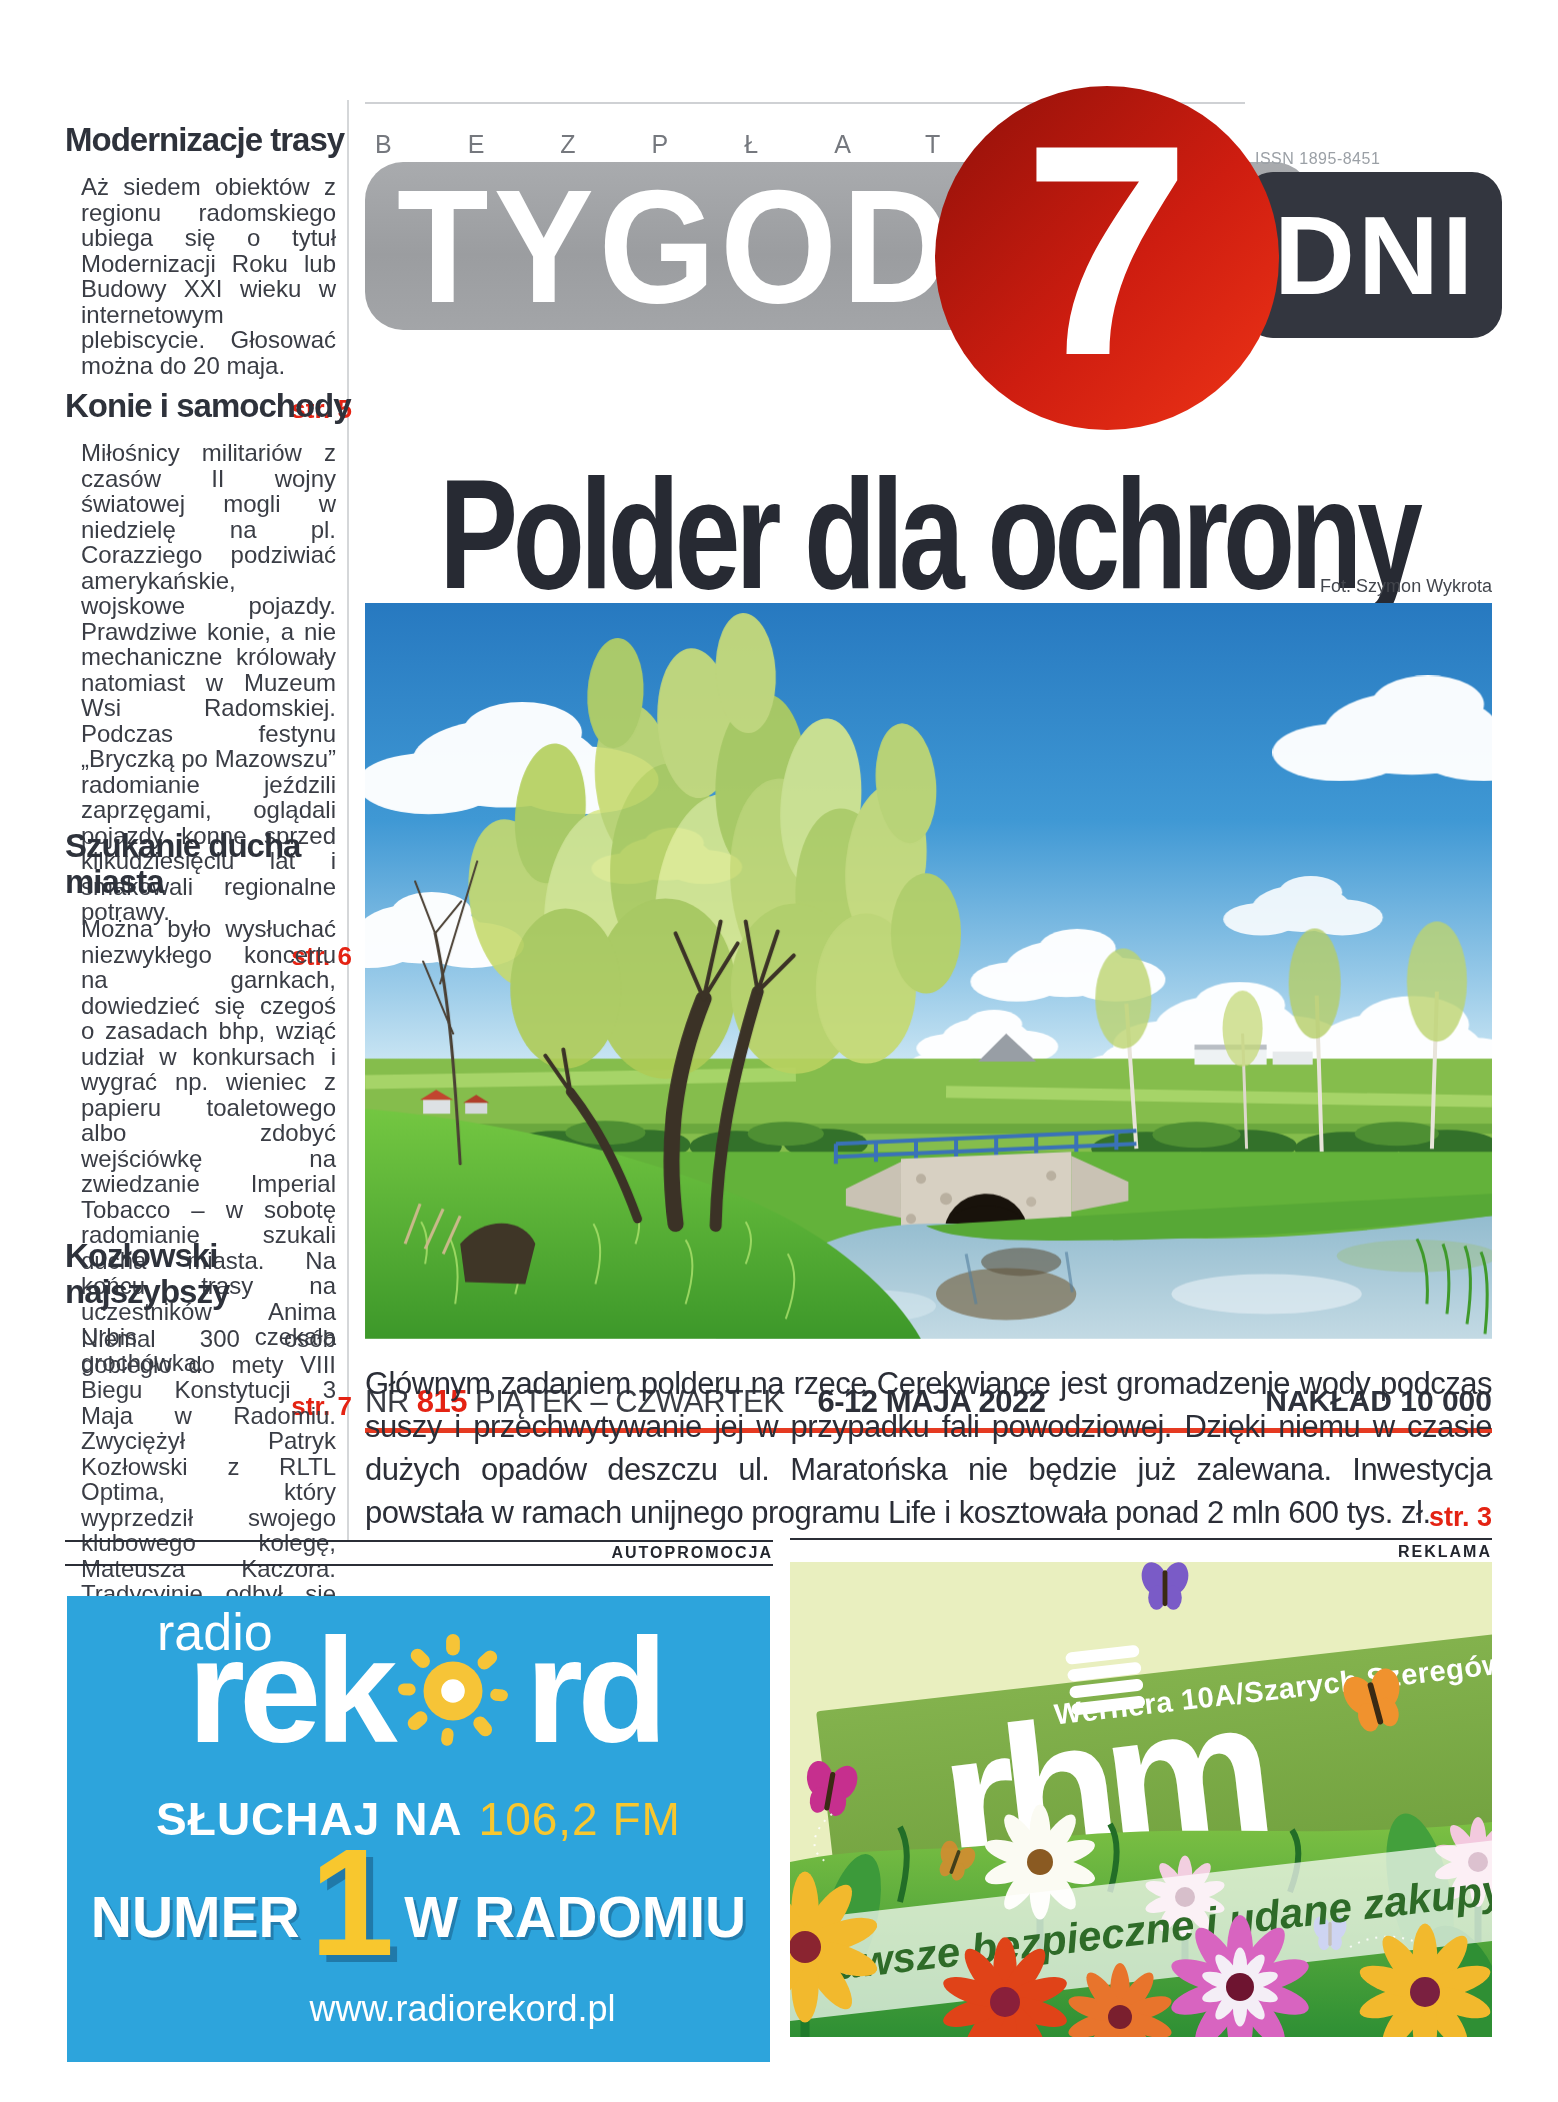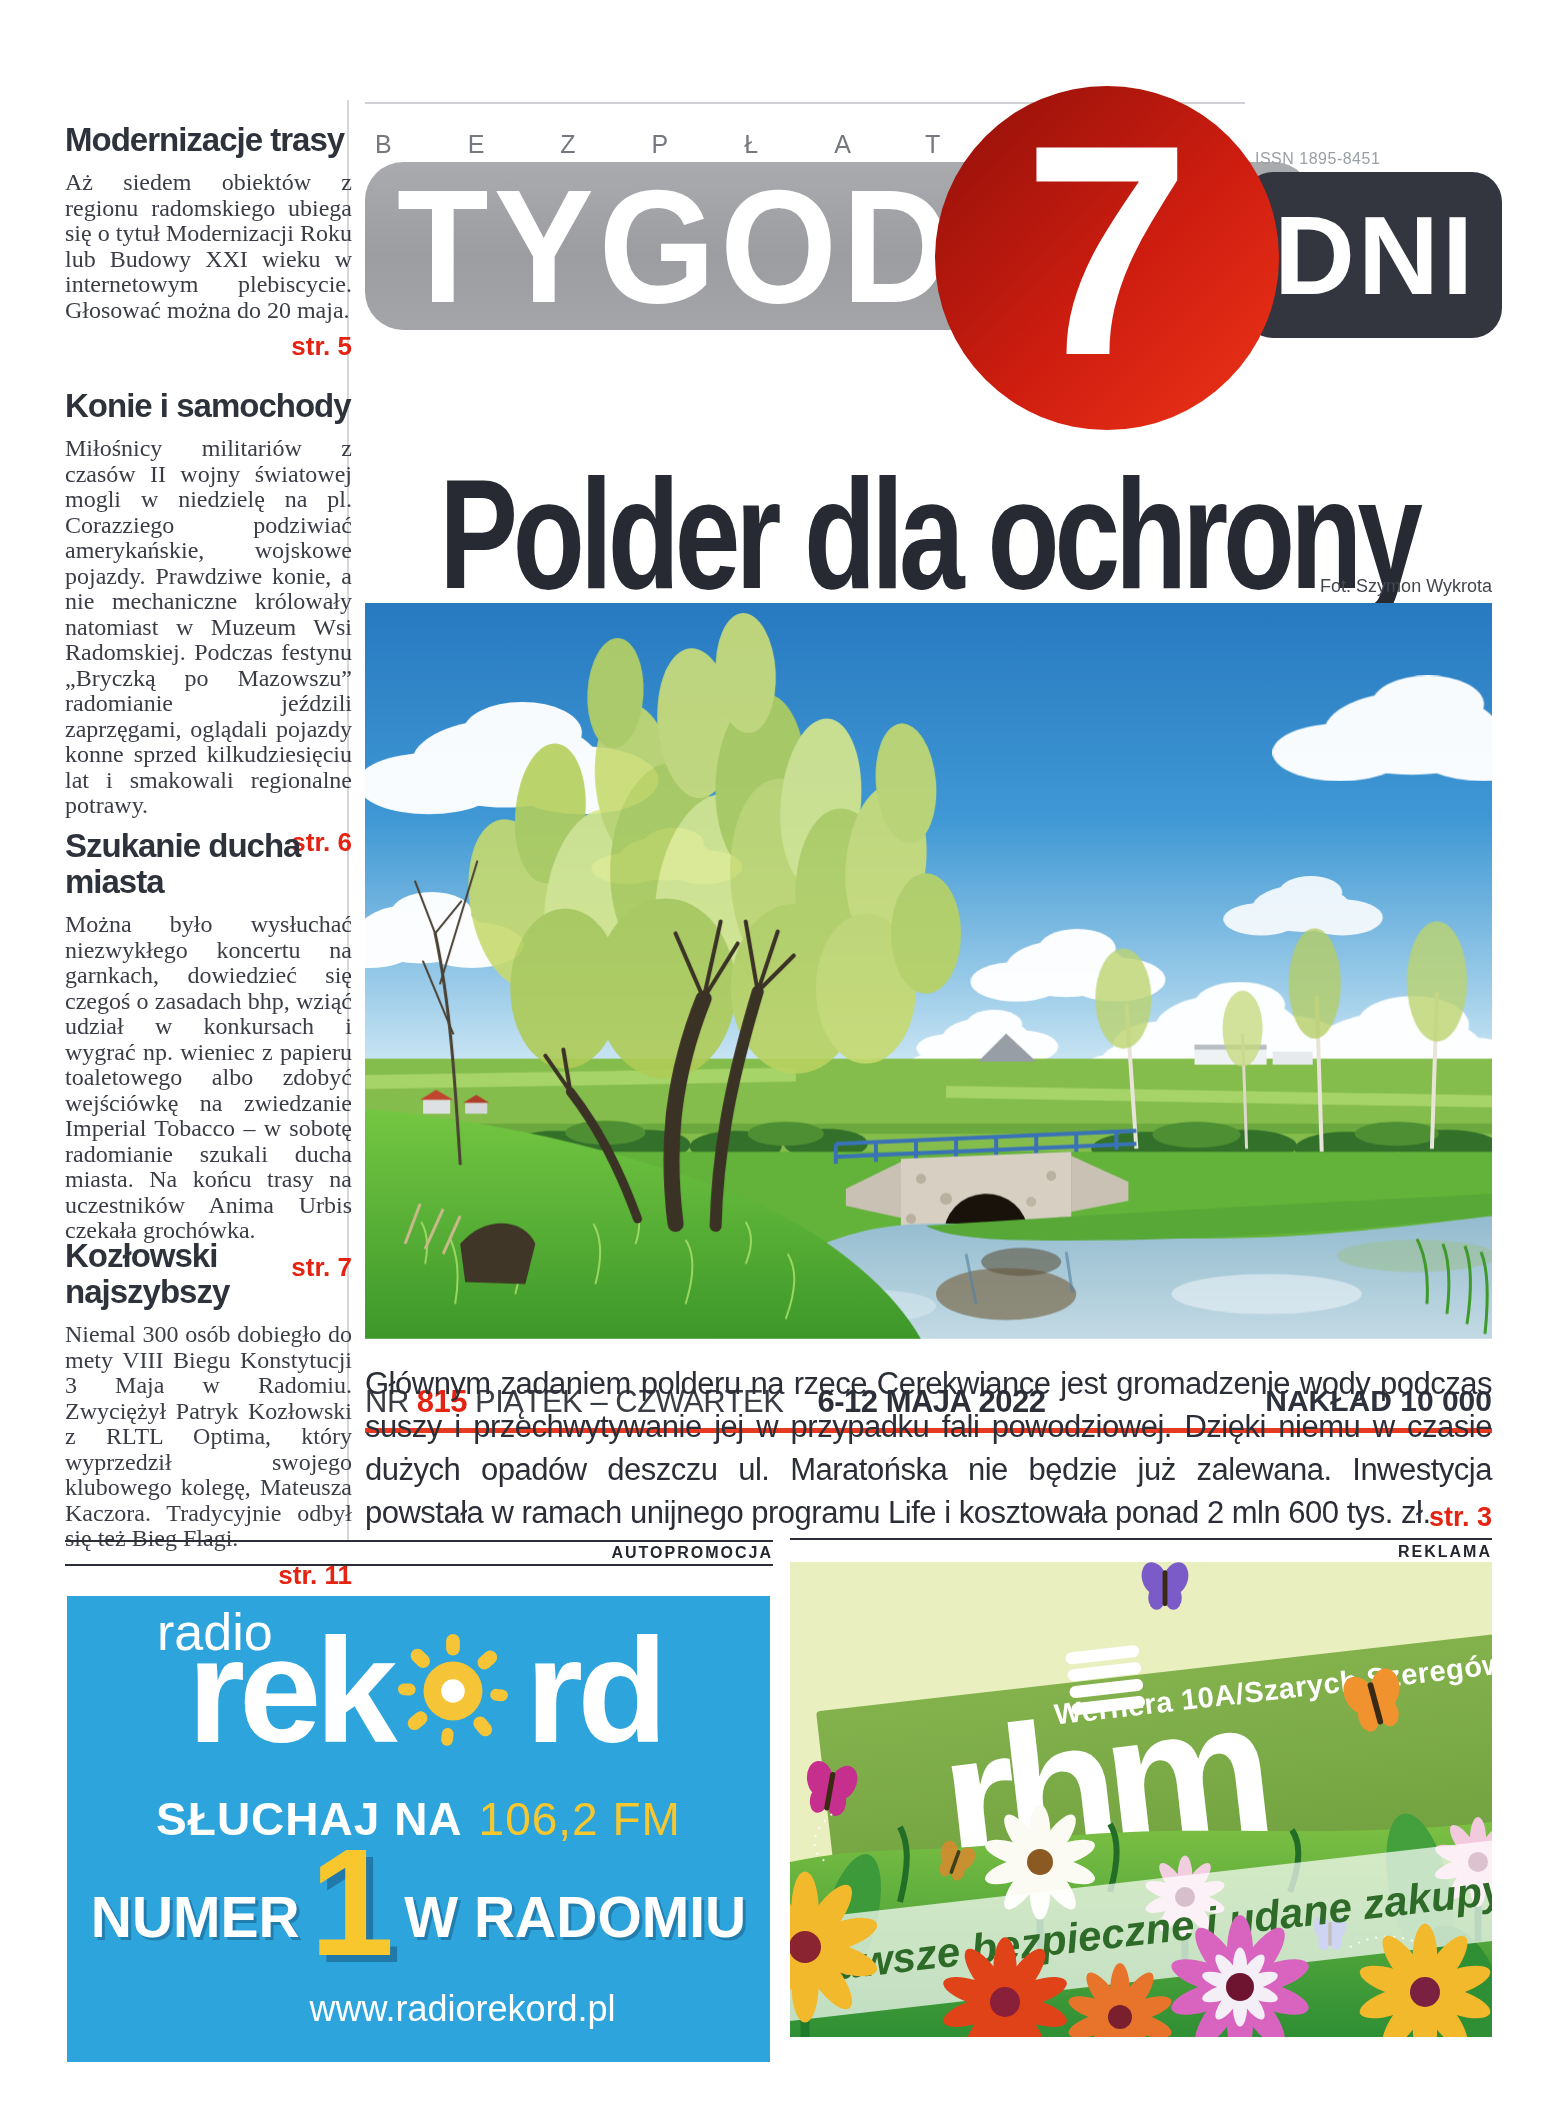--- a/index.html
+++ b/index.html
@@ -3,21 +3,21 @@
 <meta charset="utf-8">
 <style>
   html,body{margin:0;padding:0;background:#ffffff;}
   #page{position:relative;width:1558px;height:2102px;background:#ffffff;overflow:hidden;
         font-family:"Liberation Sans", sans-serif;color:#30333c;}
   .abs{position:absolute;}
 
   
   .sb-art{position:absolute;left:65px;width:287px;}
   .sb-title{font-size:33px;line-height:36px;font-weight:bold;letter-spacing:-1px;color:#2e323b;margin:0 0 12px 0;}
-  .sb-body{font-size:24px;line-height:25.5px;color:#3a3d45;text-align:justify;margin:0;font-family:Liberation Serif, serif;}
+  .sb-body{font-size:24px;line-height:25.5px;color:#3a3d45;text-align:justify;margin:16px;}
   .sb-ref{font-size:26px;font-weight:bold;color:#e42313;text-align:right;margin-top:8px;}
   .v-divider{left:347px;top:100px;width:2px;height:1440px;background:#d5d7d9;}
   .hairline-top{left:365px;top:102px;width:880px;height:2px;background:#cfd1d4;}
 
   
   .bezplatny{left:375px;top:130px;width:900px;font-size:25px;color:#75787e;letter-spacing:76px;white-space:nowrap;}
   .tygodnik-box{left:365px;top:162px;width:947px;height:168px;border-radius:38px;
     background:linear-gradient(180deg,#a9abae 0%,#9b9da0 55%,#a3a5a8 100%);}
   .tygodnik-box span{display:block;font-size:150px;line-height:168px;font-weight:bold;color:#ffffff;
     letter-spacing:5px;padding-left:32px;transform:scaleY(1.08);transform-origin:center;}

